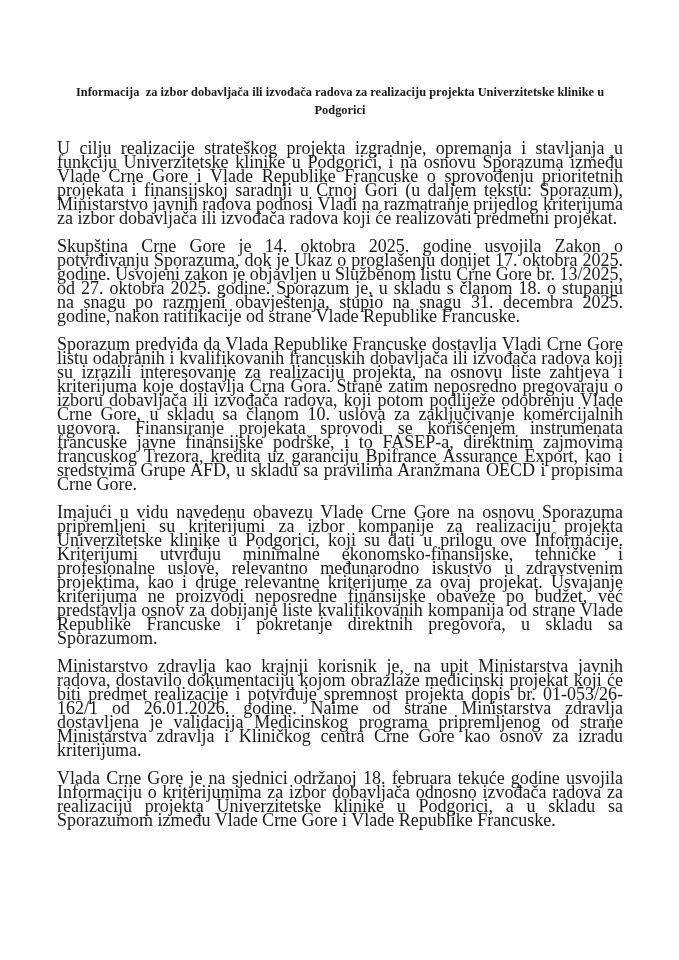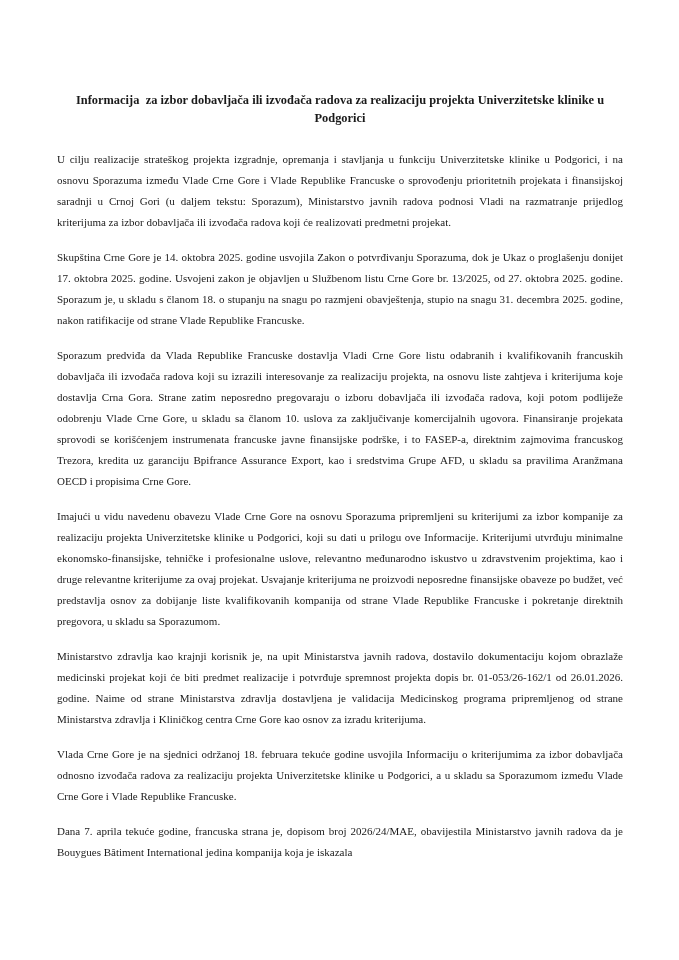--- a/index.html
+++ b/index.html
@@ -23,37 +23,36 @@
     height: 960px;
     background: #ffffff;
     box-sizing: border-box;
   }
 
   .content {
     position: absolute;
     left: 57px;
     top: 84px;
     width: 566px;
-    margin-top: 8px;
   }
 
   .doc-title {
     font-size: 12.4px;
     font-weight: bold;
     line-height: 17.5px;
     text-align: center;
     margin: 0 0 0 0;
     padding: 0 6px;
     letter-spacing: 0.02px;
     white-space: pre-wrap;
   }
 
   .para {
-    font-size: 11px;
-    line-height: 21px;
+    font-size: 18px;
+    line-height: 14px;
     text-align: justify;
     text-justify: inter-word;
     margin: 0;
     padding: 0;
     hyphens: none;
   }
 
   .para + .para {
     margin-top: 14px;
   }
@@ -78,16 +77,15 @@
 
     <p class="para">Sporazum predviđa da Vlada Republike Francuske dostavlja Vladi Crne Gore listu odabranih i kvalifikovanih francuskih dobavljača ili izvođača radova koji su izrazili interesovanje za realizaciju projekta, na osnovu liste zahtjeva i kriterijuma koje dostavlja Crna Gora. Strane zatim neposredno pregovaraju o izboru dobavljača ili izvođača radova, koji potom podliježe odobrenju Vlade Crne Gore, u skladu sa članom 10. uslova za zaključivanje komercijalnih ugovora. Finansiranje projekata sprovodi se korišćenjem instrumenata francuske javne finansijske podrške, i to FASEP-a, direktnim zajmovima francuskog Trezora, kredita uz garanciju Bpifrance Assurance Export, kao i sredstvima Grupe AFD, u skladu sa pravilima Aranžmana OECD i propisima Crne Gore.</p>
 
     <p class="para">Imajući u vidu navedenu obavezu Vlade Crne Gore na osnovu Sporazuma pripremljeni su kriterijumi za izbor kompanije za realizaciju projekta Univerzitetske klinike u Podgorici, koji su dati u prilogu ove Informacije. Kriterijumi utvrđuju minimalne ekonomsko-finansijske, tehničke i profesionalne uslove, relevantno međunarodno iskustvo u zdravstvenim projektima, kao i druge relevantne kriterijume za ovaj projekat. Usvajanje kriterijuma ne proizvodi neposredne finansijske obaveze po budžet, već predstavlja osnov za dobijanje liste kvalifikovanih kompanija od strane Vlade Republike Francuske i pokretanje direktnih pregovora, u skladu sa Sporazumom.</p>
 
     <p class="para">Ministarstvo zdravlja kao krajnji korisnik je, na upit Ministarstva javnih radova, dostavilo dokumentaciju kojom obrazlaže medicinski projekat koji će biti predmet realizacije i potvrđuje spremnost projekta dopis br. 01-053/26-162/1 od 26.01.2026. godine. Naime od strane Ministarstva zdravlja dostavljena je validacija Medicinskog programa pripremljenog od strane Ministarstva zdravlja i Kliničkog centra Crne Gore kao osnov za izradu kriterijuma.</p>
 
     <p class="para">Vlada Crne Gore je na sjednici održanoj 18. februara tekuće godine usvojila Informaciju o kriterijumima za izbor dobavljača odnosno izvođača radova za realizaciju projekta Univerzitetske klinike u Podgorici, a u skladu sa Sporazumom između Vlade Crne Gore i Vlade Republike Francuske.</p>
 
 
-    <p class="para">Dana 7. aprila tekuće godine, francuska strana je, dopisom broj 2026/24/MAE, obavijestila Ministarstvo javnih radova da je Bouygues Bâtiment International jedina kompanija koja je iskazala</p>
 
   </div>
 </div>
 
 </body></html>

